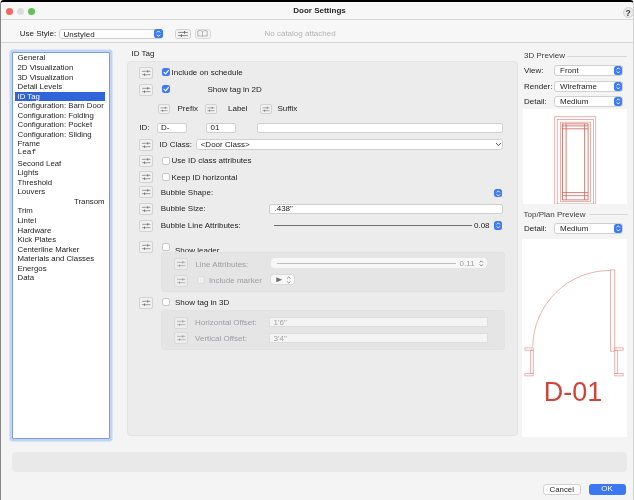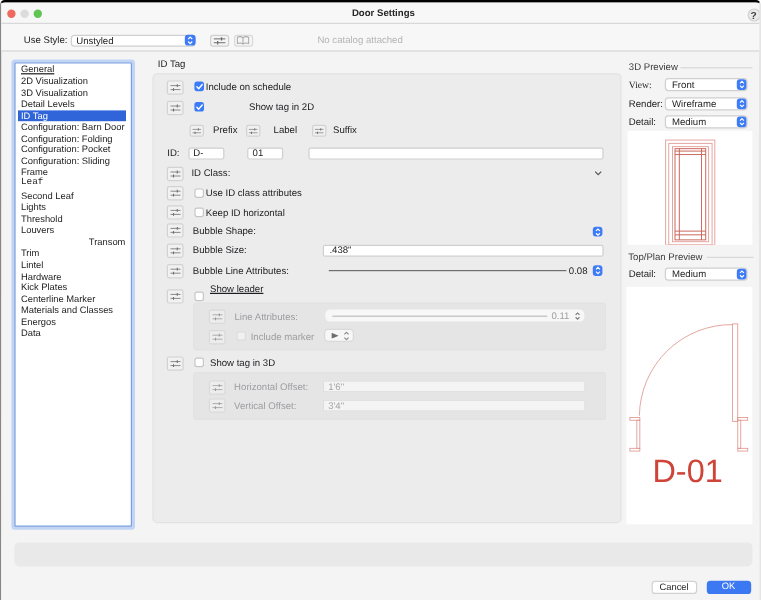--- a/index.html
+++ b/index.html
@@ -61,21 +61,21 @@
       </svg>
   </div>
   <div class="abs" style="left:193.5px;top:26.5px;width:16px;height:10.5px;background:#f4f4f5;border:1px solid #dadada;border-radius:2.5px;display:flex;align-items:center;justify-content:center;">
     <svg width="11" height="8" viewBox="0 0 11 8">
         <path d="M0.8 1 C2.5 0.3 4.2 0.5 5.5 1.4 C6.8 0.5 8.5 0.3 10.2 1 V6.2 C8.5 5.6 6.8 5.8 5.5 6.6 C4.2 5.8 2.5 5.6 0.8 6.2 Z M5.5 1.4 V6.6" fill="none" stroke="#ababab" stroke-width="0.9"></path>
       </svg>
   </div>
   <div class="abs glbl" style="left:216.5px;top:27px;color:#b4b4b6;padding-left:47px;">No catalog attached</div>
 
   <div class="abs list">
-<div class="li" style="top:0.4px;text-decoration:underline;">General</div>
+<div class="li" style="top:0.4px;">General</div>
 <div class="li" style="top:10.0px;">2D Visualization</div>
 <div class="li" style="top:19.5px;">3D Visualization</div>
 <div class="li" style="top:29.1px;">Detail Levels</div>
 <div class="li sel" style="top:38.6px;">ID Tag</div>
 <div class="li" style="top:48.2px;">Configuration: Barn Door</div>
 <div class="li" style="top:57.8px;">Configuration: Folding</div>
 <div class="li" style="top:67.3px;">Configuration: Pocket</div>
 <div class="li" style="top:76.9px;">Configuration: Sliding</div>
 <div class="li" style="top:86.4px;">Frame</div>
 <div class="li" style="top:95px;font-family:Liberation Mono, monospace;">Leaf</div>
@@ -145,20 +145,21 @@
 <div class="abs field" style="left:156px;top:120.6px;width:29.5px;height:10.5px;padding-left:3px;">D-</div>
 <div class="abs field" style="left:205px;top:120.6px;width:29.5px;height:10.5px;padding-left:3.5px;">01</div>
 <div class="abs field" style="left:256px;top:120.6px;width:246px;height:10.5px;"></div>
 <div class="abs" style="left:137.7px;top:136.5px;width:14.5px;height:12px;background:#f1f1f1;border:1px solid #d2d2d2;border-radius:2px;display:flex;align-items:center;justify-content:center;">
       <svg width="12.5" height="10" viewBox="0 0 14 12">
         <path d="M2 4 H12 M2 8 H12" stroke="#6f6f6f" stroke-width="0.8"></path>
         <path d="M8.8 2.6 V5.4 M5 6.6 V9.4" stroke="#6f6f6f" stroke-width="1.1"></path>
       </svg>
     </div>
 <div class="abs lbl" style="left:158.5px;top:138px;">ID Class:</div>
+<div class="abs field" style="left:194.7px;top:137.3px;width:307.3px;height:10.5px;padding-left:4px;border-radius:2.5px;">&lt;Door Class&gt;</div>
 <svg class="abs" style="left:494px;top:140px;" width="7" height="5" viewBox="0 0 7 5">
       <path d="M1 1 L3.5 3.6 L6 1" fill="none" stroke="#555" stroke-width="1"></path>
     </svg>
 <div class="abs" style="left:137.7px;top:153px;width:14.5px;height:12px;background:#f1f1f1;border:1px solid #d2d2d2;border-radius:2px;display:flex;align-items:center;justify-content:center;">
       <svg width="12.5" height="10" viewBox="0 0 14 12">
         <path d="M2 4 H12 M2 8 H12" stroke="#6f6f6f" stroke-width="0.8"></path>
         <path d="M8.8 2.6 V5.4 M5 6.6 V9.4" stroke="#6f6f6f" stroke-width="1.1"></path>
       </svg>
     </div>
 <div class="abs cb off" style="left:160.8px;top:154.6px;"></div>
@@ -207,21 +208,21 @@
         <path d="M2.8 5.5 L4.5 7.2 L6.2 5.5" fill="none" stroke="#fff" stroke-width="1"></path>
       </svg>
     </div>
 <div class="abs" style="left:137.7px;top:239.1px;width:14.5px;height:12px;background:#f1f1f1;border:1px solid #d2d2d2;border-radius:2px;display:flex;align-items:center;justify-content:center;">
       <svg width="12.5" height="10" viewBox="0 0 14 12">
         <path d="M2 4 H12 M2 8 H12" stroke="#6f6f6f" stroke-width="0.8"></path>
         <path d="M8.8 2.6 V5.4 M5 6.6 V9.4" stroke="#6f6f6f" stroke-width="1.1"></path>
       </svg>
     </div>
 <div class="abs cb off" style="left:160.8px;top:240.7px;"></div>
-<div class="abs lbl" style="left:174px;top:234px;text-decoration:underline;">Show leader</div>
+<div class="abs lbl" style="left:174px;top:244px;">Show leader</div>
 <div class="abs" style="left:160.4px;top:249.5px;width:344px;height:40.5px;background:#e5e5e6;border:1px solid #e2e2e3;border-radius:3px;"></div>
 <div class="abs" style="left:172.8px;top:256.4px;width:14.5px;height:12px;background:#ededed;border:1px solid #d9d9d9;border-radius:2px;display:flex;align-items:center;justify-content:center;">
       <svg width="12.5" height="10" viewBox="0 0 14 12">
         <path d="M2 4 H12 M2 8 H12" stroke="#9a9a9a" stroke-width="0.8"></path>
         <path d="M8.8 2.6 V5.4 M5 6.6 V9.4" stroke="#9a9a9a" stroke-width="1.1"></path>
       </svg>
     </div>
 <div class="abs glbl" style="left:194.4px;top:257.9px;">Line Attributes:</div>
 <div class="abs" style="left:270.4px;top:256.3px;width:215.6px;height:10px;background:#f7f7f8;border-radius:4px;"></div>
 <div class="abs" style="left:276px;top:261.2px;width:179px;height:1px;background:#bdbdbe;"></div>
@@ -268,21 +269,21 @@
       <svg width="12.5" height="10" viewBox="0 0 14 12">
         <path d="M2 4 H12 M2 8 H12" stroke="#9a9a9a" stroke-width="0.8"></path>
         <path d="M8.8 2.6 V5.4 M5 6.6 V9.4" stroke="#9a9a9a" stroke-width="1.1"></path>
       </svg>
     </div>
 <div class="abs glbl" style="left:194.1px;top:331.9px;">Vertical Offset:</div>
 <div class="abs dfield" style="left:268px;top:331.2px;width:218.5px;height:10px;padding:0.8px 0 0 3.5px;">3'4"</div>
 
 <div class="abs rpanel-lbl" style="left:523px;top:49px;">3D Preview</div>
 <div class="abs rule" style="left:566px;top:53.8px;width:60px;"></div>
-<div class="abs lbl" style="left:523px;top:64.1px;font-family:Liberation Serif, serif;">View:</div>
+<div class="abs lbl" style="left:523px;top:64.1px;">View:</div>
 <div class="abs popup" style="left:553px;top:63.3px;width:69px;height:10.8px;"></div>
 <div class="abs lbl" style="left:559px;top:64.39999999999999px;">Front</div>
 <div class="abs" style="left:612.9px;top:64.19999999999999px;width:8.6px;height:8.8px;background:#3d7bf7;border-radius:2.5px;">
       <svg width="8.6" height="8.8" viewBox="0 0 9 9">
         <path d="M2.8 3.5 L4.5 1.8 L6.2 3.5" fill="none" stroke="#fff" stroke-width="1"></path>
         <path d="M2.8 5.5 L4.5 7.2 L6.2 5.5" fill="none" stroke="#fff" stroke-width="1"></path>
       </svg>
     </div>
 <div class="abs lbl" style="left:523px;top:80.0px;">Render:</div>
 <div class="abs popup" style="left:553px;top:79.2px;width:69px;height:10.8px;"></div>

